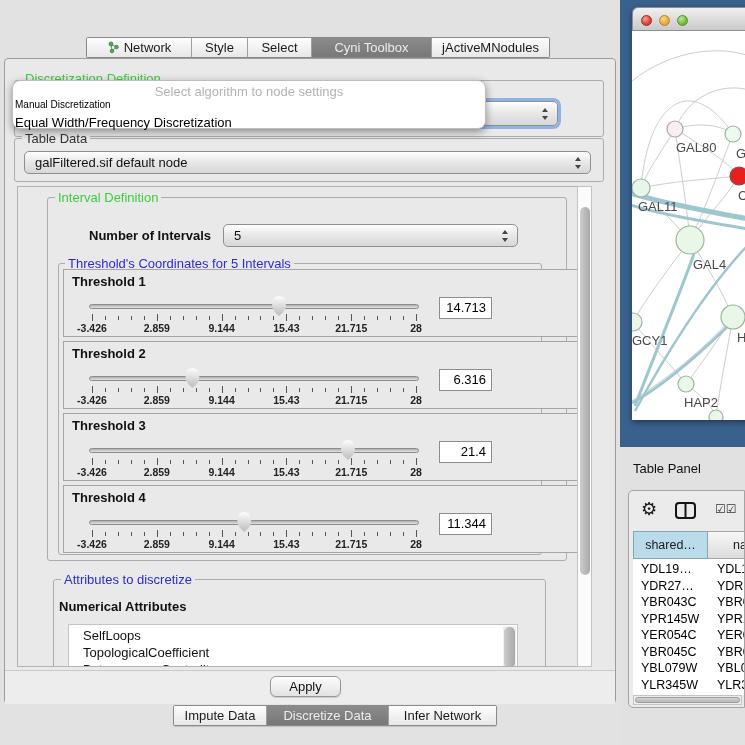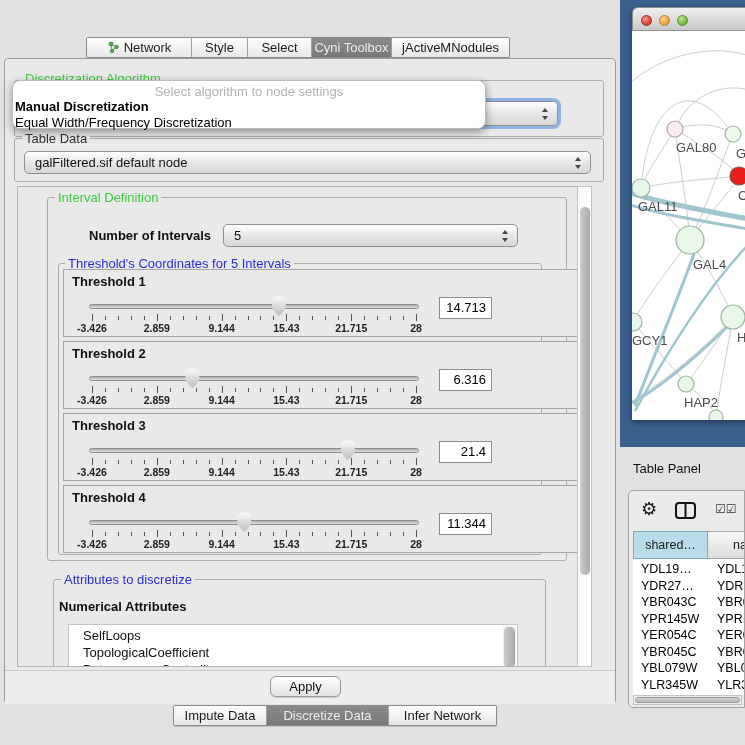--- a/index.html
+++ b/index.html
@@ -36,21 +36,21 @@
   .combo .val { position:absolute; left:10px; top:0; line-height:22px; }
   .spinner { position:absolute; right:8px; top:50%; transform:translateY(-50%); width:7px; height:12px; }
   .spinner:before, .spinner:after { content:""; position:absolute; left:0; border-left:3.5px solid transparent; border-right:3.5px solid transparent; }
   .spinner:before { top:0; border-bottom:4px solid #444; }
   .spinner:after { bottom:0; border-top:4px solid #444; }
   #algo-combo { box-shadow:0 0 0 3px rgba(110,160,230,.75), inset 0 1px 0 #fff; }
 
   #popup { left:12px; top:80px; width:474px; height:49px; background:#fff;
     border:1px solid #bdbdbd; border-radius:8px; box-shadow:0 3px 9px rgba(0,0,0,.4); z-index:20; }
   #popup .prompt { position:absolute; left:0; width:100%; top:3px; text-align:center; color:#b3b3b3; font-size:13px; }
-  #popup .opt1 { position:absolute; left:2px; top:18px; font-size:13px; font-weight:bold; color:#000; }
+  #popup .opt1 { position:absolute; left:2px; top:18px; font-size:10px; font-weight:normal; color:#000; }
   #popup .opt2 { position:absolute; left:2px; top:34px; font-size:13px; color:#000; }
 
   #viewport { left:17px; top:186px; width:560px; height:481px; overflow:hidden;
     border:1px solid #b3b3b3; border-right:none; background:#e9e9e9; }
   #vsb-track { left:577px; top:186px; width:15px; height:481px; background:#fbfbfb; border:1px solid #c2c2c2; }
   #vsb-thumb { left:2px; top:20px; width:10px; height:368px; border-radius:5px;
     background:linear-gradient(90deg,#cccccc,#a9a9a9); position:absolute; }
 
   .bold-label { position:absolute; font-size:13px; font-weight:bold; color:#111; }
 
@@ -129,32 +129,32 @@
           </svg>
       </span>
       <span>Network</span>
     </div>
     <div class="tab" style="width:56px;">
         <span>Style</span>
       </div>
     <div class="tab" style="width:64px;">
         <span>Select</span>
       </div>
-    <div class="tab selected" style="width:80px;">
+    <div class="tab selected" style="width:120px;">
         <span>Cyni Toolbox</span>
       </div>
     <div class="tab" style="width:118px;">
         <span>jActiveMNodules</span>
       </div>
   </div>
 
   <div class="abs" id="content-panel"></div>
 
   <div class="abs groupbox" style="left:14px; top:80px; width:590px; height:57px;"></div>
-  <div class="abs group-label green" style="left:22px; top:71px;">Discretization Algorithm</div>
+  <div class="abs group-label green" style="left:22px; top:71px;">Discretization Definition</div>
   <div class="abs combo" id="algo-combo" style="left:24px; top:101px; width:534px; height:25px;">
     <span class="spinner"></span>
   </div>
 
   <div class="abs" id="popup">
     <div class="prompt">Select algorithm to node settings</div>
     <div class="opt1">Manual Discretization</div>
     <div class="opt2">Equal Width/Frequency Discretization</div>
   </div>
 

